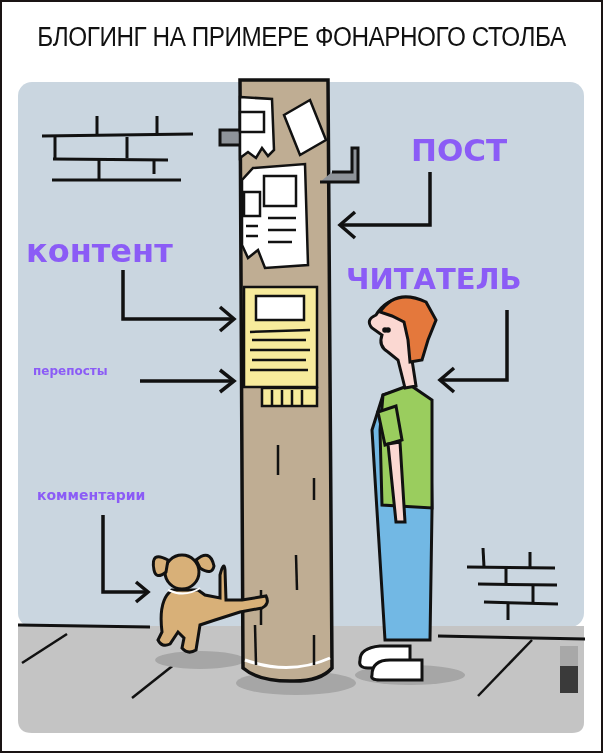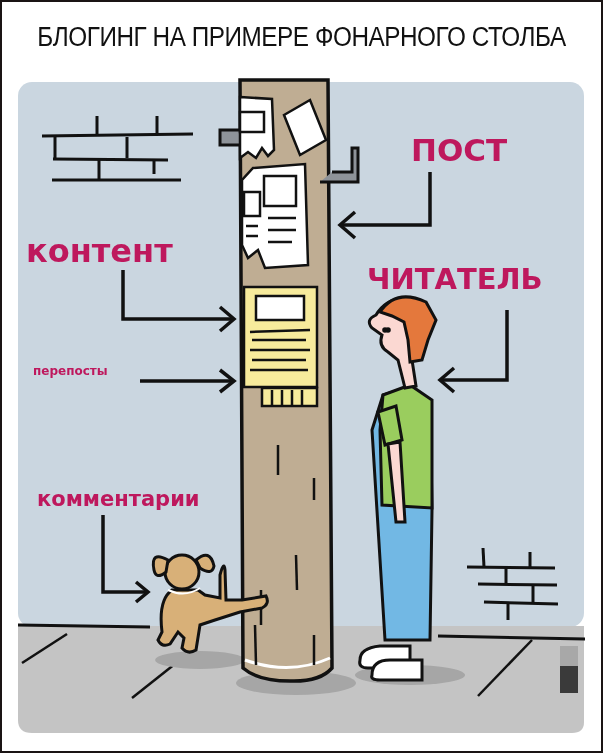--- a/index.html
+++ b/index.html
@@ -1,25 +1,25 @@
 <!DOCTYPE html>
 <html><head>
 <meta charset="utf-8">
 <style>
   html, body { margin: 0; padding: 0; }
   body { width: 603px; height: 753px; background: #ffffff; position: relative; overflow: hidden; font-family: "Liberation Sans", sans-serif; }
   .frame { position: absolute; left: 0; top: 0; width: 599px; height: 749px; border: 2px solid #1a1414; background: #fff; }
   .title { position: absolute; left: 0; width: 603px; top: 22px; text-align: center; font-family: "Liberation Sans", sans-serif; font-size: 27px; letter-spacing: -0.5px; color: #111; transform: scaleX(0.9); transform-origin: center; }
   .scene { position: absolute; left: 0; top: 0; }
-  .label { position: absolute; font-family: "DejaVu Sans", sans-serif; font-weight: bold; color: #be185d; white-space: nowrap; }
+  .label { position: absolute; font-family: "DejaVu Sans", sans-serif; font-weight: bold; color: #8b5cf6; white-space: nowrap; }
   .l-post { left: 411px; top: 132px; font-size: 31px; }
-  .l-reader { left: 367px; top: 262px; font-size: 29px; }
+  .l-reader { left: 346px; top: 262px; font-size: 29px; }
   .l-content { left: 26px; top: 232px; font-size: 32px; }
   .l-reposts { left: 33px; top: 364px; font-size: 12px; }
-  .l-comments { left: 37px; top: 487px; font-size: 21px; }
+  .l-comments { left: 37px; top: 487px; font-size: 14px; }
 </style>
 </head>
 <body>
 
 <div class="frame"></div>
 
 <div class="title">БЛОГИНГ НА ПРИМЕРЕ ФОНАРНОГО СТОЛБА</div>
 
 <svg class="scene" width="603" height="753" viewBox="0 0 603 753">
 

